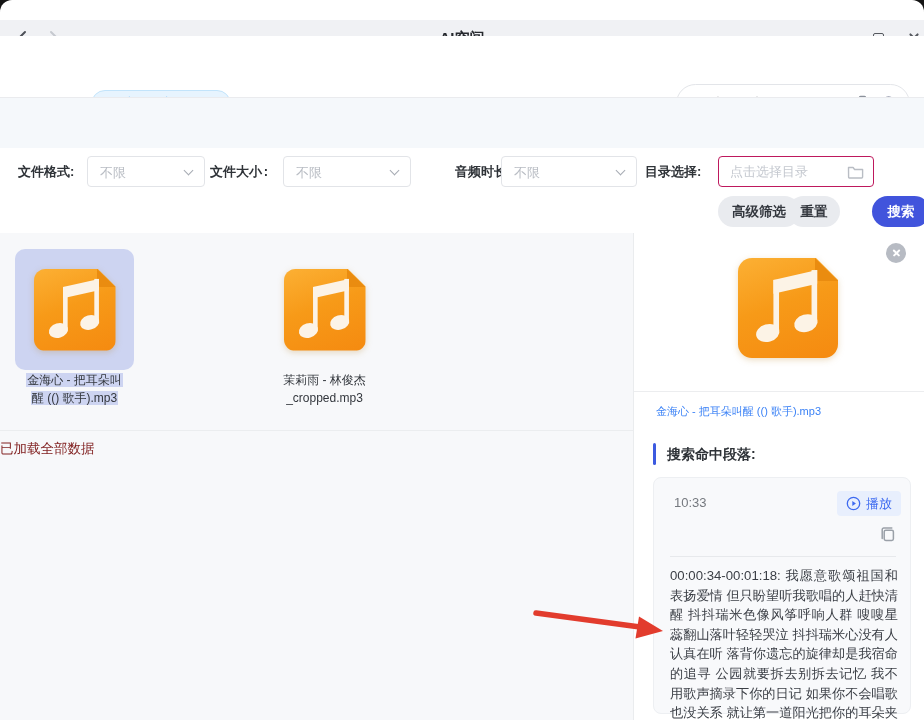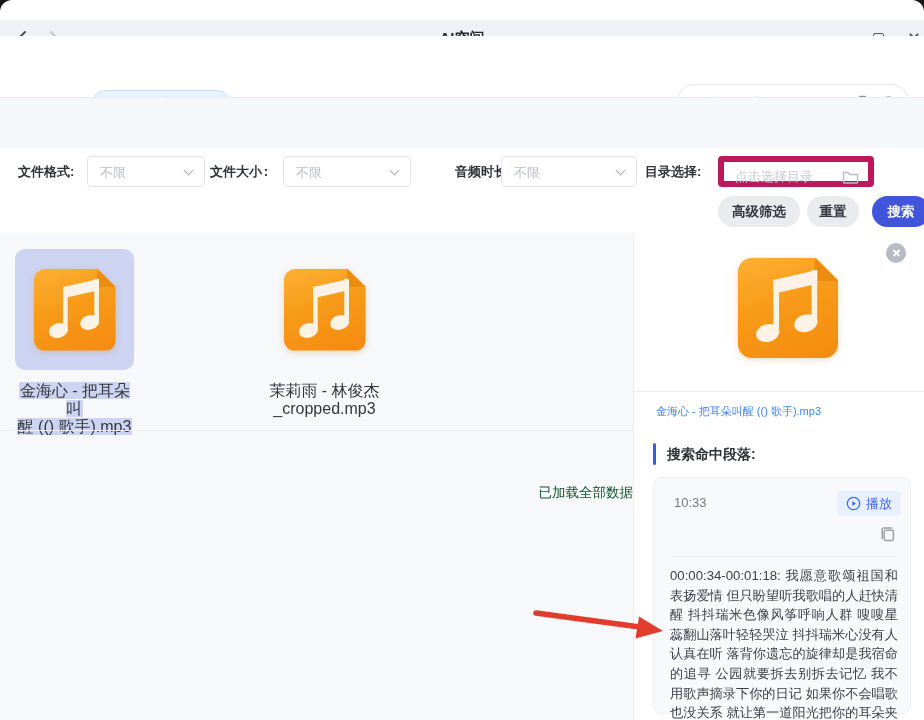--- a/index.html
+++ b/index.html
@@ -49,56 +49,56 @@
 
   
   .filter-area { position:absolute; left:0; top:148px; width:924px; height:85px; background:#fff; }
   .f-label { position:absolute; top:15px; font-size:13px; font-weight:bold; color:#2f3338; }
   .select { position:absolute; top:8px; height:31px; border:1px solid #e2e4e8; border-radius:4px;
     background:#fff; cursor:pointer;padding-left:15px; }
   .select .val { position:absolute; left:12px; top:7px; font-size:13px; color:#b9bdc4; }
   .chev { position:absolute; right:12px; top:10px; width:7px; height:7px;
     border-right:1.6px solid #a6abb3; border-bottom:1.6px solid #a6abb3; transform:rotate(45deg); }
   .dir-box { position:absolute; left:718px; top:8px; width:156px; height:31px;
-    border:6px solid #be185d; border-radius:4px; background:#fff; }
+    border:1px solid #be185d; border-radius:4px; background:#fff; }
   .dir-box input { position:absolute; left:11px; top:0; width:110px; height:29px; border:none;
     outline:none; font-size:13px; color:#5c6168; background:transparent;
     font-family:"Liberation Sans","DejaVu Sans",sans-serif; }
   .dir-box input::placeholder { color:#c4c8cf; }
   .folder-ic { position:absolute; right:9px; top:7px; cursor:pointer; }
   .pill { position:absolute; top:48px; height:31px; border:none; border-radius:16px;
     font-size:13.5px; font-weight:bold; cursor:pointer;
     font-family:"Liberation Sans","DejaVu Sans",sans-serif; }
   .pill-gray { background:#e9ebef; color:#34383f; }
-  .adv-btn { left:718px; width:82px; } .reset-btn { left:807px; width:52px; }
+  .adv-btn { left:718px; width:82px; } .reset-btn { left:788px; width:52px; }
   .go-btn { left:872px; width:58px; background:#4154dc; color:#fff; }
 
   
   .left-area { position:absolute; left:0; top:233px; width:633px; height:487px; background:#f7f8fa; }
   .right-panel { position:absolute; left:633px; top:233px; width:291px; height:487px;
     background:#fff; border-left:1px solid #eaecee; }
 
   .file-item { position:absolute; top:16px; width:119px; cursor:pointer; }
   .fi-1 { left:15px; } .fi-2 { left:139px; } .fi-3 { left:265px; }
   .icon-wrap { width:119px; height:121px; display:flex; align-items:center; justify-content:center;
     border-radius:10px; }
   .file-item.selected .icon-wrap { background:#cdd4f1; }
   .music-icon { position:relative; filter:drop-shadow(0 2px 3px rgba(180,120,20,.25)); }
   .mi-body { position:relative; background:linear-gradient(160deg,#fcb034 0%,#f79a18 45%,#f58a10 100%);
     clip-path:polygon(0 0, calc(100% - 22%) 0, 100% 22%, 100% 100%, 0 100%); border-radius:14%; }
   .mi-fold { position:absolute; top:0; right:0; width:23%; height:23%; background:#ea8c10;
     clip-path:polygon(0 0, 100% 100%, 0 100%); border-radius:0 0 0 18%; }
   .mi-note { position:absolute; left:0; top:0; width:100%; height:100%; }
-  .file-name { margin-top:12px; text-align:center; font-size:16px; line-height:18px; color:#33373d; }
+  .file-name { margin-top:1px; text-align:center; font-size:12px; line-height:18px; color:#33373d; }
   .file-name span { padding:0 1px; }
   .file-item.selected .file-name span { background:#cdd4f1; }
 
   .grid-divider { position:absolute; left:0; top:197px; width:633px; height:1px; background:#ebedef; }
-  .end-msg { position:absolute; left:0; top:207px; width:633px; text-align:right;
-    font-size:13.5px; color:#14532d;margin-top:44px; }
+  .end-msg { position:absolute; left:0; top:207px; width:633px; text-align:left;
+    font-size:13.5px; color:#7f1d1d; }
 
   
   .panel-close { position:absolute; left:252px; top:10px; width:20px; height:20px; border-radius:50%;
     background:#b7bbc3; display:flex; align-items:center; justify-content:center; cursor:pointer; }
   .pc-glyph { position:relative; width:9px; height:9px; }
   .pc-glyph::before,.pc-glyph::after { content:""; position:absolute; left:0; top:3.7px;
     width:9px; height:1.6px; background:#fff; border-radius:1px; }
   .pc-glyph::before { transform:rotate(45deg); } .pc-glyph::after { transform:rotate(-45deg); }
   .big-icon { position:absolute; left:104px; top:25px; }
   .panel-divider { position:absolute; left:0; top:158px; width:291px; height:1px; background:#ecedef; }

